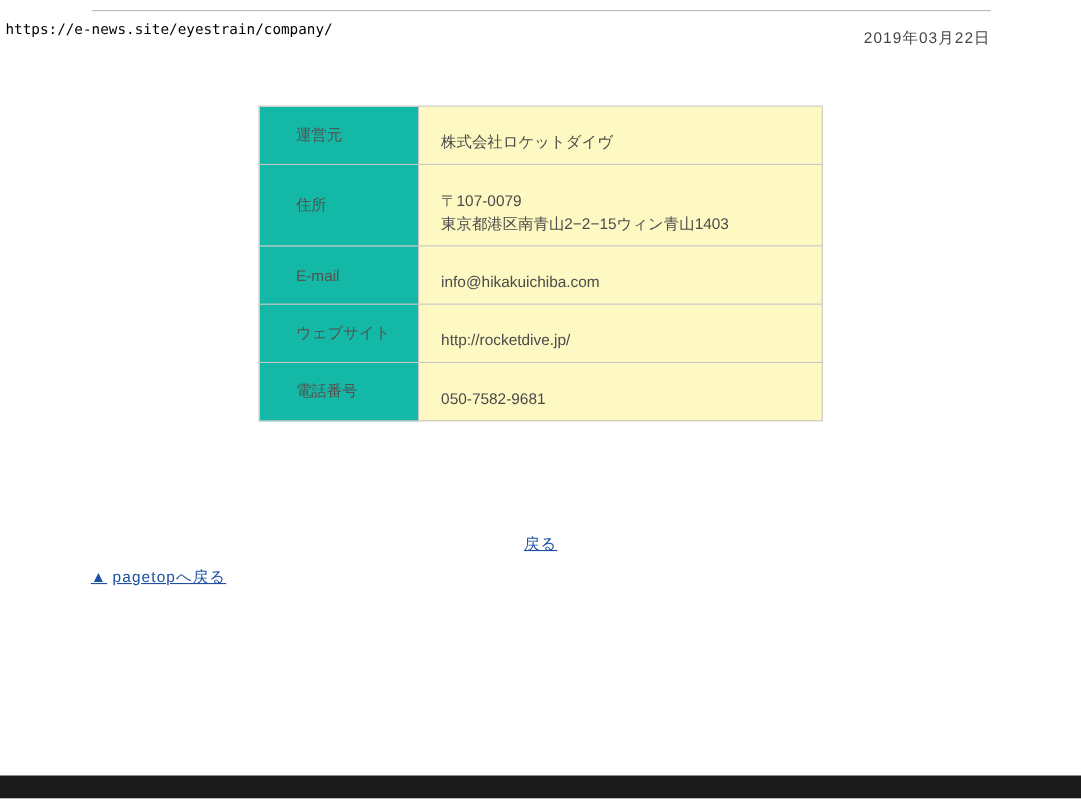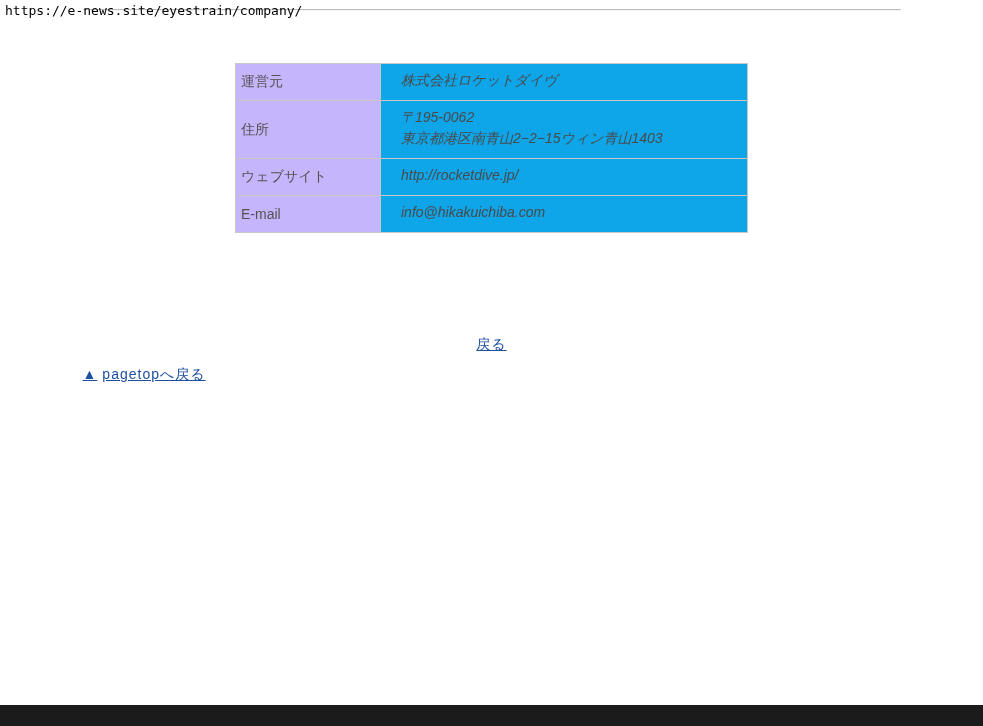--- a/index.html
+++ b/index.html
@@ -8,21 +8,21 @@
     position: relative;
     background: #ffffff;
     font-family: "Liberation Sans", "DejaVu Sans", sans-serif;
     color: #4a4a4a;
     overflow: hidden;
   }
 
   
   .page-url {
     position: absolute;
-    top: 3px;
+    top: 20px;
     left: 5px;
     font-family: "DejaVu Sans Mono", monospace;
     font-size: 13px;
     color: #000000;
     letter-spacing: 0px;
     white-space: nowrap;
   }
 
   
   .content {
@@ -65,30 +65,29 @@
   }
   table.company-table th,
   table.company-table td {
     border: 1px solid #c9c7c3;
     vertical-align: middle;
     text-align: left;
     font-weight: normal;
   }
   table.company-table th {
     width: 145px;
-    background: #c4b5fd;
+    background: #14b8a6;
     color: #555250;
-    padding: 9px 10px 9px 5px;
+    padding: 9px 10px 9px 33px;
   }
   table.company-table td {
-    background: #0ea5e9;
+    background: #fef9c3;
     color: #4a4a4a;
-    padding: 6px 12px 9px 20px;
+    padding: 22px 12px 9px 20px;
     line-height: 21px;
-    font-style: italic;
   }
   table.company-table td .cell-line { display: block; }
 
   .back-row {
     margin-top: 103px;
     text-align: center;
     font-size: 14px;
   }
   .pagetop-row {
     margin-top: 12px;
@@ -116,41 +115,46 @@
 </head>
 <body>
 
 <div class="page-url">https://e-news.site/eyestrain/company/</div>
 
 <div class="content">
 
 
   <hr class="title-divider">
 
+  <div class="date-row">2019年03月22日</div>
 
   <table class="company-table">
     <tbody>
       <tr>
         <th>運営元</th>
         <td>株式会社ロケットダイヴ</td>
       </tr>
       <tr>
         <th>住所</th>
         <td>
-          <span class="cell-line">〒195-0062</span>
+          <span class="cell-line">〒107-0079</span>
           <span class="cell-line">東京都港区南青山2−2−15ウィン青山1403</span>
         </td>
+      </tr>
+      <tr>
+        <th>E-mail</th>
+        <td>info@hikakuichiba.com</td>
       </tr>
       <tr>
         <th>ウェブサイト</th>
         <td>http://rocketdive.jp/</td>
       </tr>
       <tr>
-        <th>E-mail</th>
-        <td>info@hikakuichiba.com</td>
+        <th>電話番号</th>
+        <td>050-7582-9681</td>
       </tr>
     </tbody>
   </table>
 
   <div class="back-row">
     <a class="site-link">戻る</a>
   </div>
 
   <div class="pagetop-row">
     <a class="site-link"><span class="pagetop-icon">▲</span><span>pagetopへ戻る</span></a>

